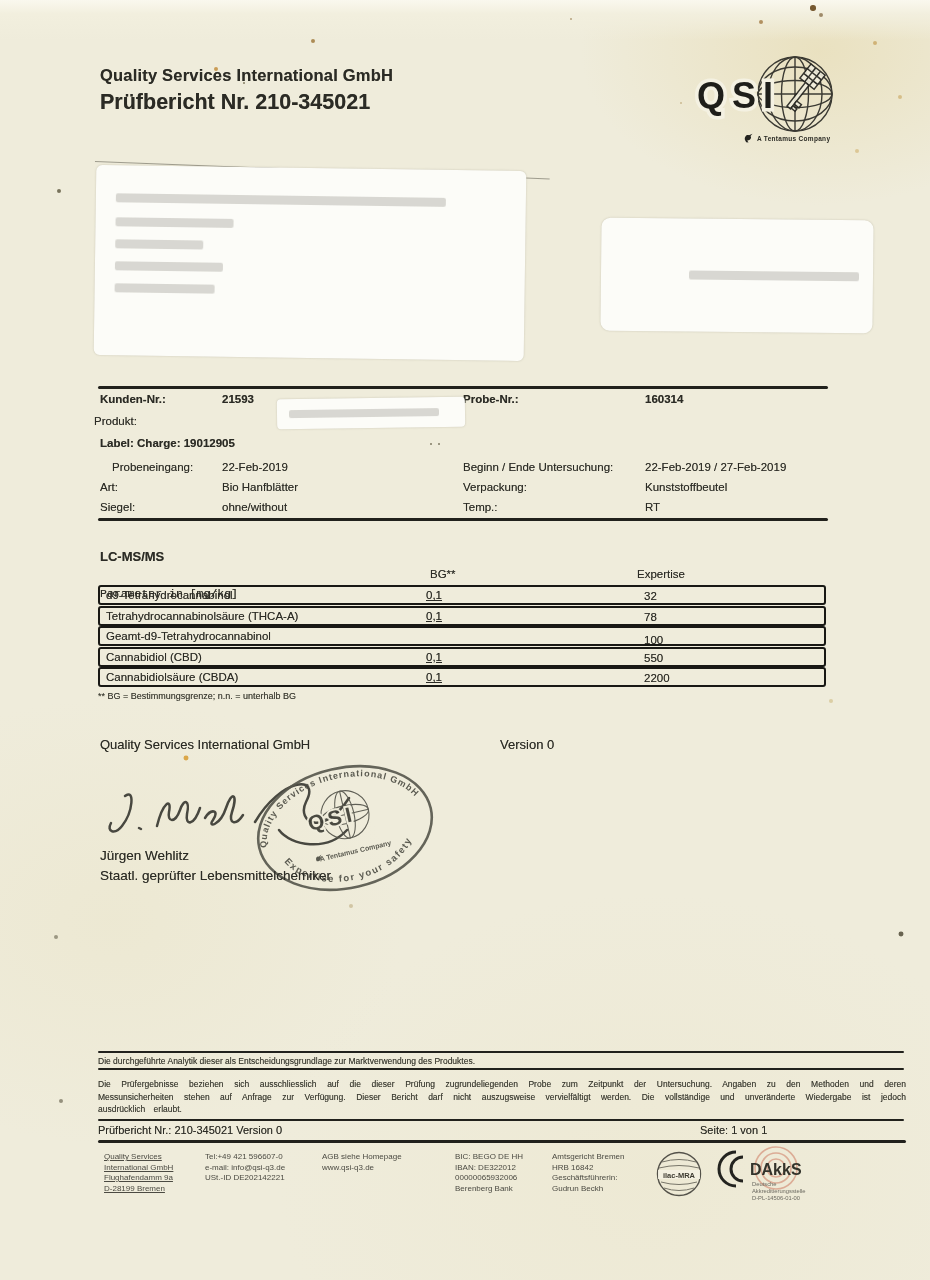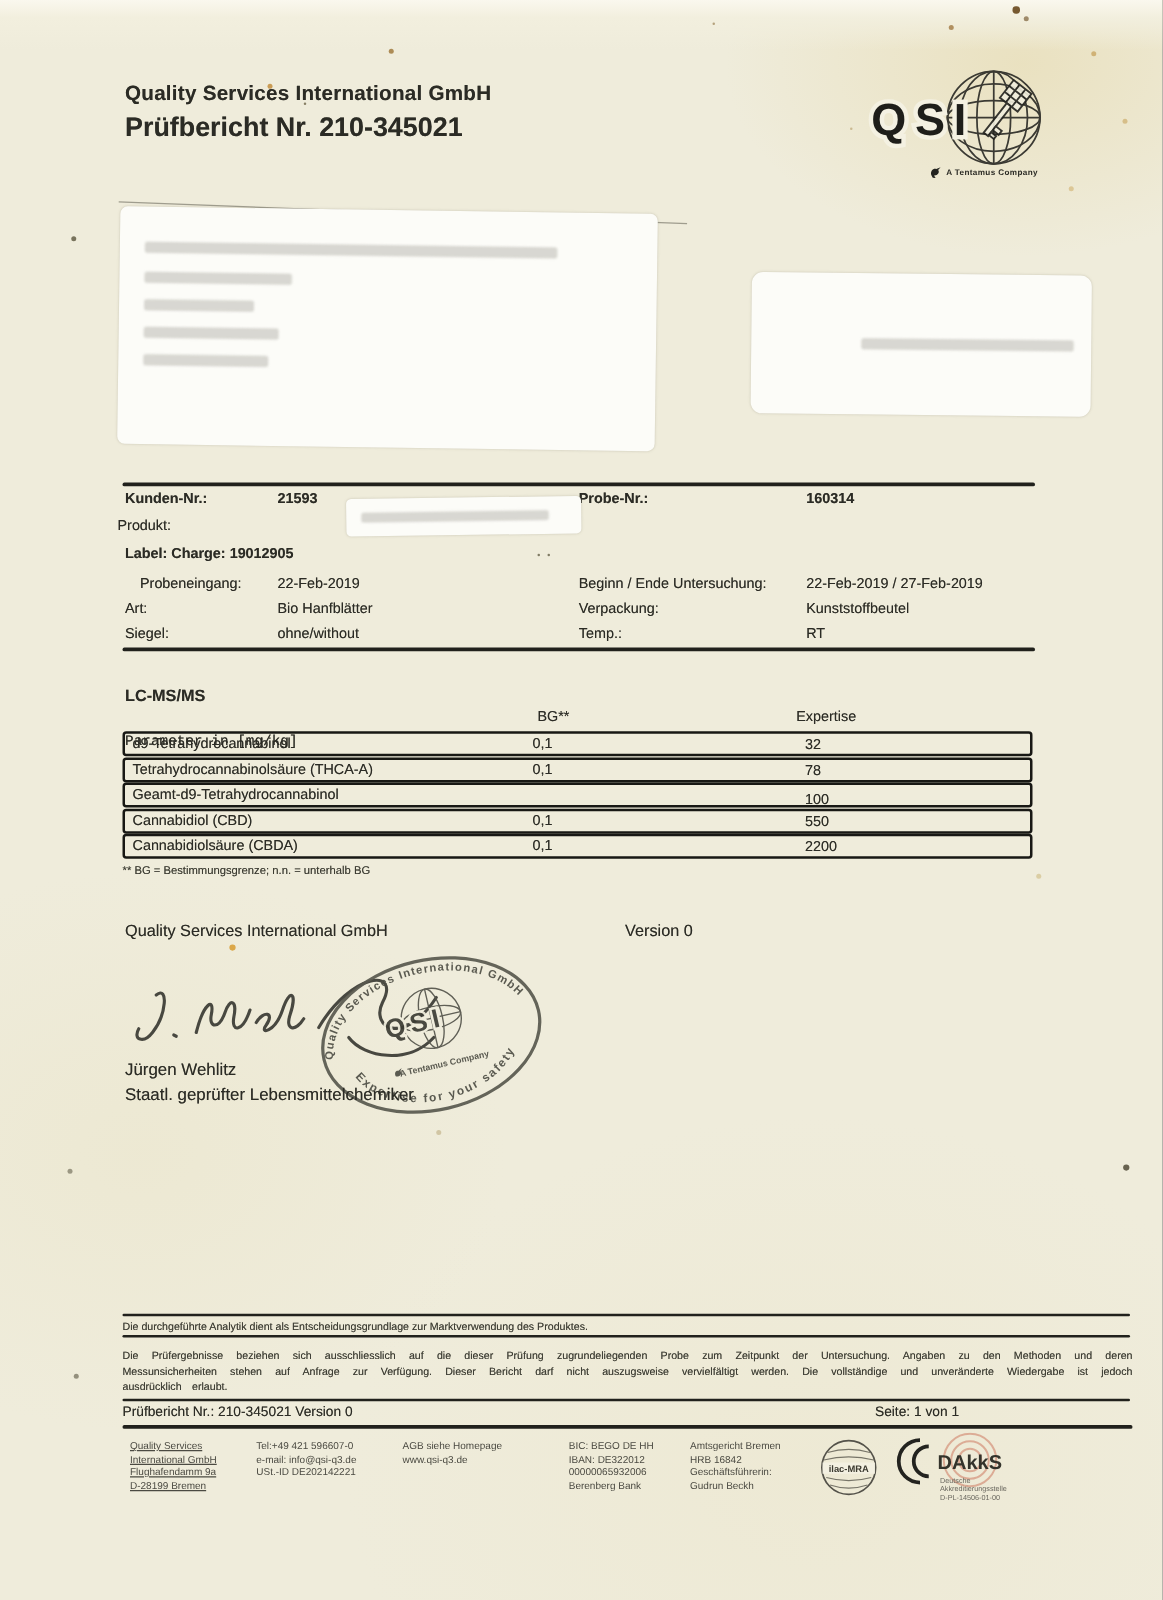--- a/index.html
+++ b/index.html
@@ -16,21 +16,21 @@
   .abs{position:absolute;}
   .soft{text-shadow:0 0 .5px rgba(40,40,30,.55);}
   .rule{position:absolute;background:#21211c;border-radius:2px;}
   .b{font-weight:bold;}
   .t115{font-size:11.5px;line-height:15px;}
   .t13{font-size:13px;line-height:17px;}
   .redact{position:absolute;background:#fcfcf8;box-shadow:0 0 2px rgba(120,115,95,.35);}
   .fadebar{position:absolute;background:rgba(152,150,140,.36);filter:blur(.7px);border-radius:2px;height:9px;}
   .trow{position:absolute;left:98px;width:724px;height:16px;border:2px solid #181814;border-radius:3px;font-size:11.5px;line-height:16px;}
   .trow .param{position:absolute;left:6px;top:0;}
-  .trow .bgv{position:absolute;left:326px;top:0;}
+  .trow .bgv{position:absolute;left:326px;top:0;text-decoration:underline;}
   .trow .erg{position:absolute;left:544px;top:1px;}
   .speckles{position:absolute;left:0;top:0;width:2px;height:2px;background:transparent;border-radius:50%;
     box-shadow:
       312px 40px 0 1px rgba(156,116,52,.8),
       570px 18px 0 0 rgba(140,110,60,.6),
       760px 21px 0 1px rgba(150,105,45,.7),
       812px 7px 0 2px rgba(104,72,28,.9),
       820px 14px 0 1px rgba(104,72,28,.6),
       874px 42px 0 1px rgba(196,156,84,.7),
       899px 96px 0 1px rgba(200,164,92,.6),
@@ -208,21 +208,21 @@
       <text x="60" y="65" font-size="21" font-weight="bold" letter-spacing="4" fill="#3d3d35" stroke="#f1eedd" stroke-width="4" paint-order="stroke">QSI</text>
       <path d="M60,96 C59,93 61,91 63,92 L66,90.5 64.5,92.5 C65.5,94 64,96.5 61.5,96.3 Z" fill="#4e4e45"></path>
       <text x="100" y="97" font-size="7" font-weight="bold" text-anchor="middle" fill="#4e4e45">A Tentamus Company</text>
     </svg>
   </div>
 
   <div class="abs soft" style="left:100px;top:848px;font-size:13.5px;">Jürgen Wehlitz</div>
   <div class="abs soft" style="left:100px;top:868px;font-size:13.5px;">Staatl. geprüfter Lebensmittelchemiker</div>
 
   <div class="rule" style="left:98px;top:1051px;width:806px;height:2px;"></div>
-  <div class="abs soft legal-small" style="left:98px;top:1056px;font-size:8.5px;">Die durchgeführte Analytik dient als Entscheidungsgrundlage zur Marktverwendung des Produktes.</div>
+  <div class="abs soft legal-small" style="left:98px;top:1056px;font-size:8.5px;">Die durchgeführte Analytik dieser als Entscheidungsgrundlage zur Marktverwendung des Produktes.</div>
   <div class="rule" style="left:98px;top:1068px;width:806px;height:1.5px;"></div>
   <div class="abs soft" style="left:98px;top:1078px;width:808px;font-size:8.5px;line-height:12.5px;text-align:justify;word-spacing:6px;color:#3c3c33;">Die Prüfergebnisse beziehen sich ausschliesslich auf die dieser Prüfung zugrundeliegenden Probe zum Zeitpunkt der Untersuchung. Angaben zu den Methoden und deren Messunsicherheiten stehen auf Anfrage zur Verfügung. Dieser Bericht darf nicht auszugsweise vervielfältigt werden. Die vollständige und unveränderte Wiedergabe ist jedoch ausdrücklich erlaubt.</div>
   <div class="rule" style="left:98px;top:1119px;width:806px;height:1.5px;"></div>
   <div class="abs soft" style="left:98px;top:1124px;font-size:11px;">Prüfbericht Nr.: 210-345021 Version 0</div>
   <div class="abs soft" style="left:700px;top:1124px;width:206px;font-size:11px;text-align:left;">Seite: 1 von 1</div>
   <div class="rule" style="left:98px;top:1140px;width:808px;height:2.5px;"></div>
 
   <div class="footcol" style="left:104px;text-decoration:underline;">
     <div>Quality Services</div>
     <div>International GmbH</div>

